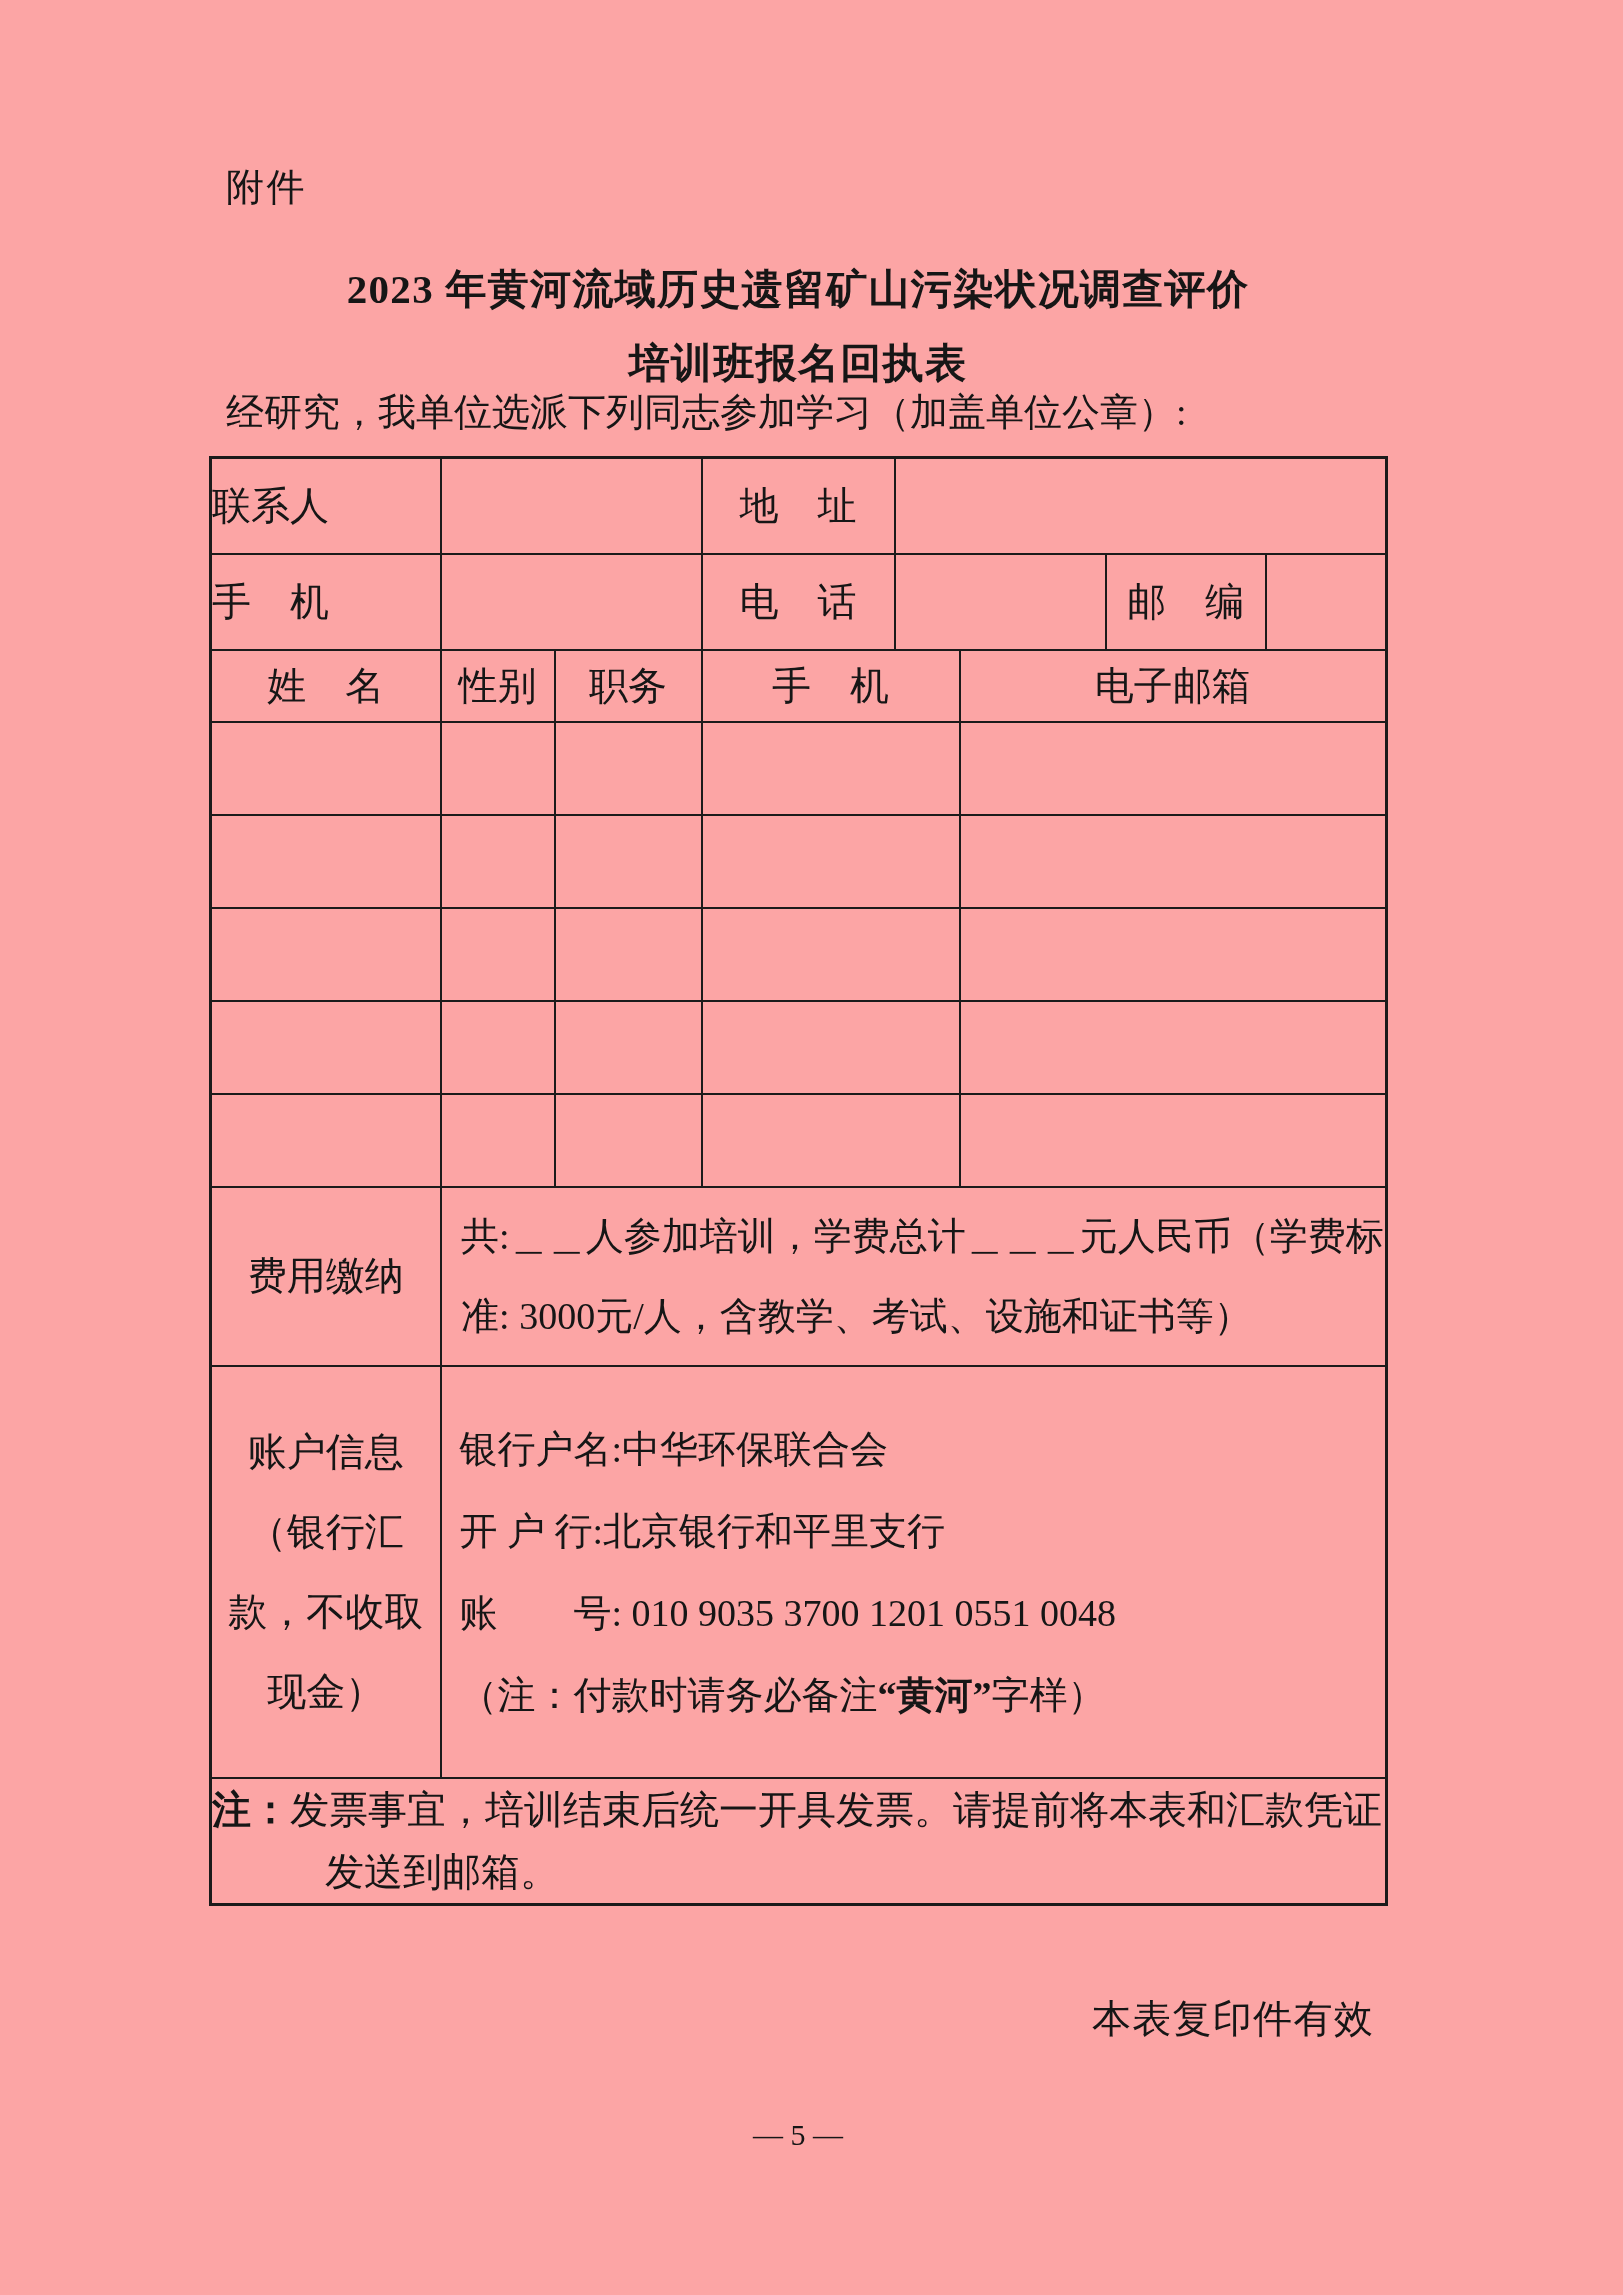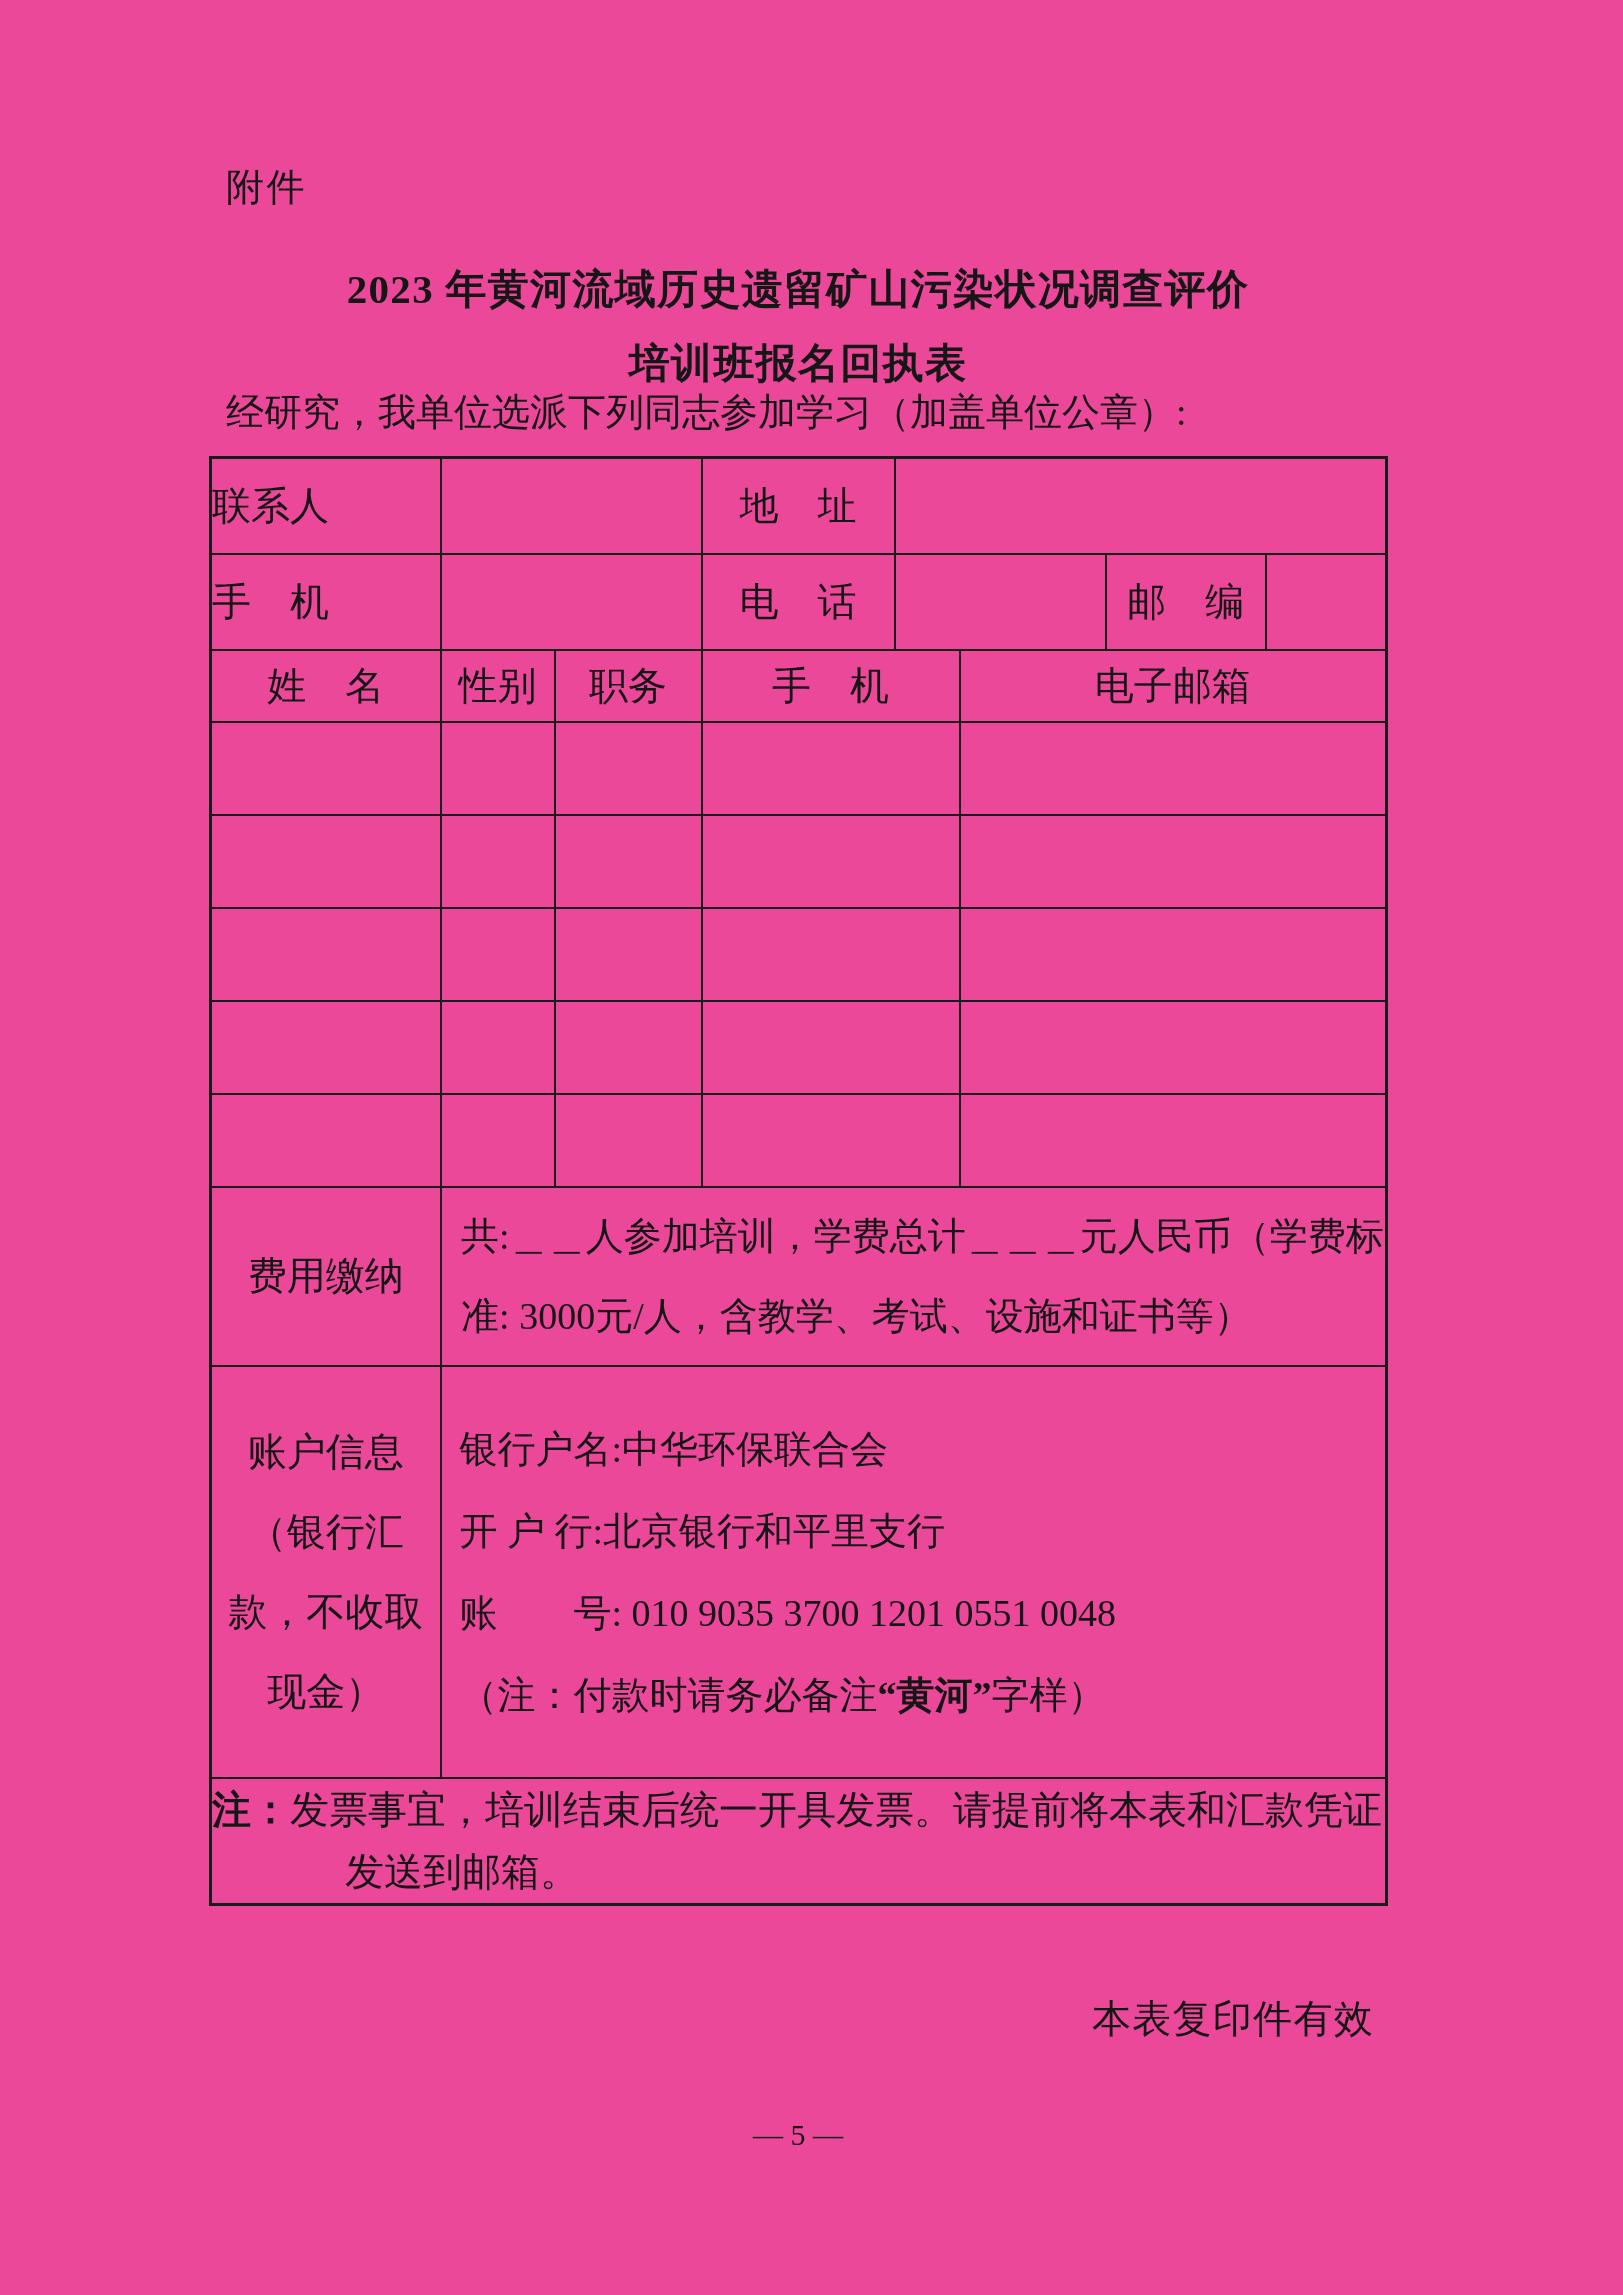--- a/index.html
+++ b/index.html
@@ -1,18 +1,18 @@
 <!DOCTYPE html>
 <html style="font-size:10.5px"><head>
 <meta charset="utf-8">
 <style>
   html,body { margin:0; padding:0; background:#e8e8e8; }
   .page {
     position:relative; width:1623px; height:2295px;
-    background:#ec4899; color:#161616;
+    background:#fca5a5; color:#161616;
     font-family:"Liberation Serif","DejaVu Serif",serif;
     overflow:hidden;
   }
   .attachment {
     position:absolute; left:226px; top:162px;
     font-size:38px; letter-spacing:2.6px;
   }
   .title {
     position:absolute; left:209px; width:1178px;
     text-align:center; font-weight:bold; font-size:41px;
@@ -34,21 +34,21 @@
     font-size:39px; vertical-align:middle;
     padding:0; overflow:hidden;
   }
   td.lab  { padding-left:17px; white-space:nowrap; }
   td.ctr  { text-align:center; white-space:nowrap; }
   td.fee-cell div { line-height:80px; padding-left:19.6px; white-space:nowrap; font-size:38px; }
   td.acct-cell div { line-height:82px; padding-left:18px; white-space:nowrap; font-size:38px; }
   td.acct-lab div { line-height:80px; text-align:center; white-space:nowrap; }
   td.note-cell { padding:6.5px 15.7px 3.9px 18.3px; font-size:38px; }
   .note-l1 { line-height:62px; white-space:nowrap; }
-  .note-l2 { line-height:62px; padding-left:113px;margin-left:20px; }
+  .note-l2 { line-height:62px; padding-left:113px; }
   .copy-note {
     position:absolute; top:1992px; left:209px; width:1165px;
     text-align:right; font-size:39px; letter-spacing:1.3px;
   }
   .page-num {
     position:absolute; top:2118px; left:209px; width:1178px;
     text-align:center; font-size:30px;
   }
   b { font-weight:bold; }
 </style>

